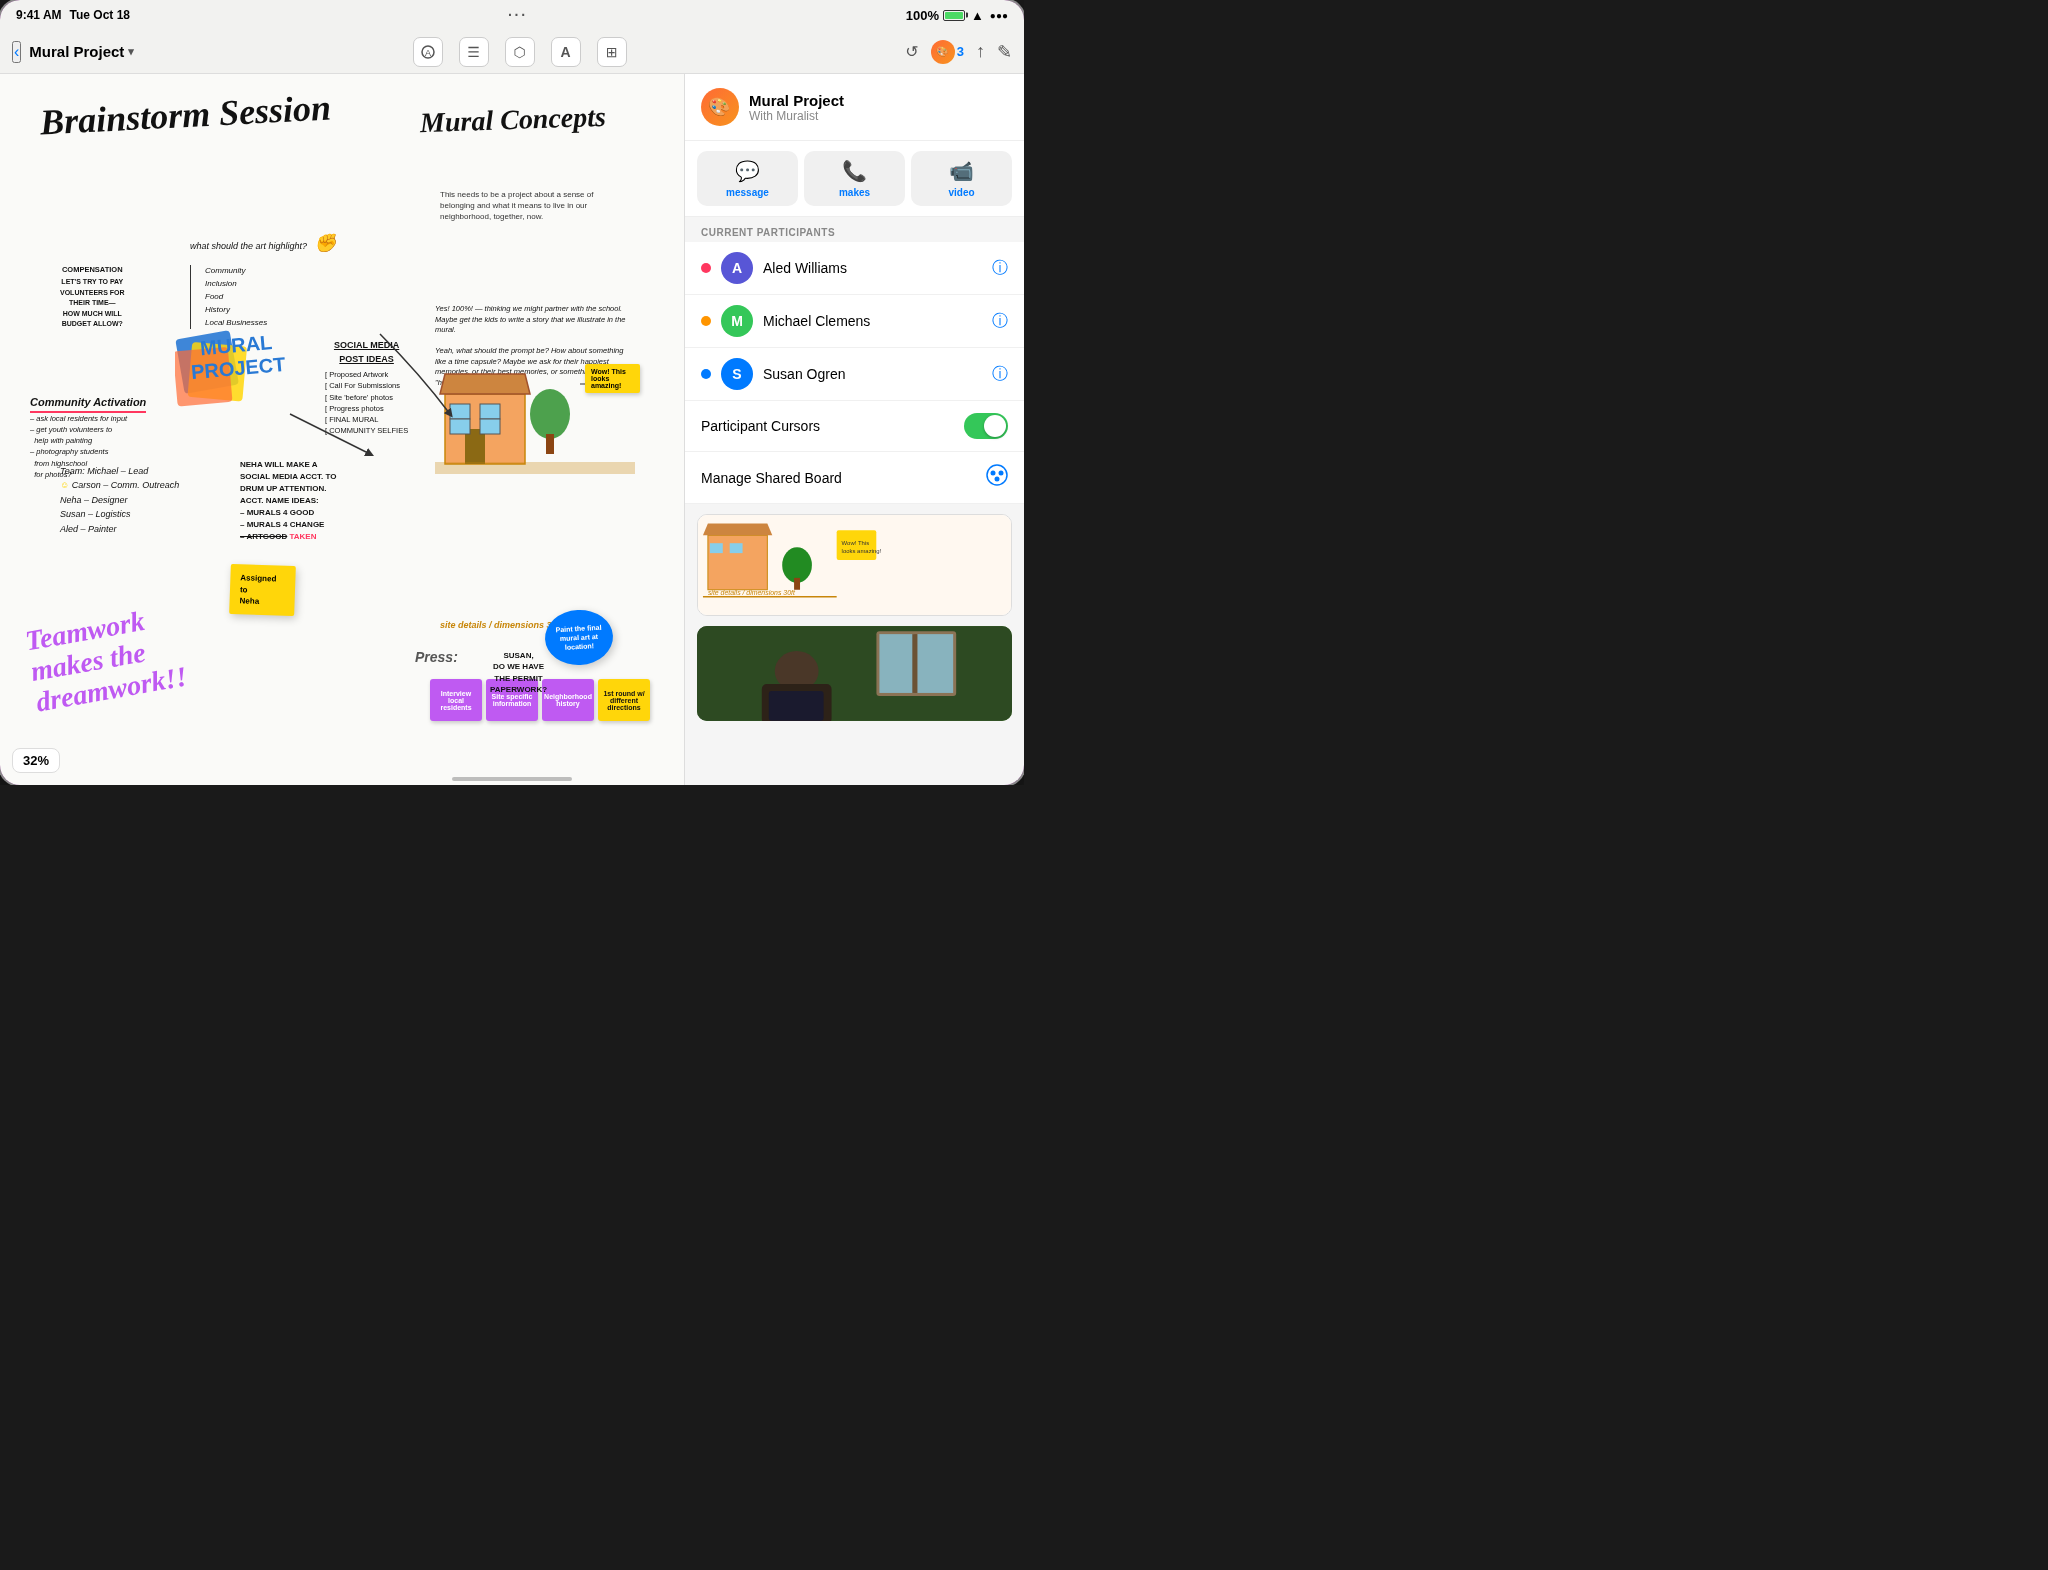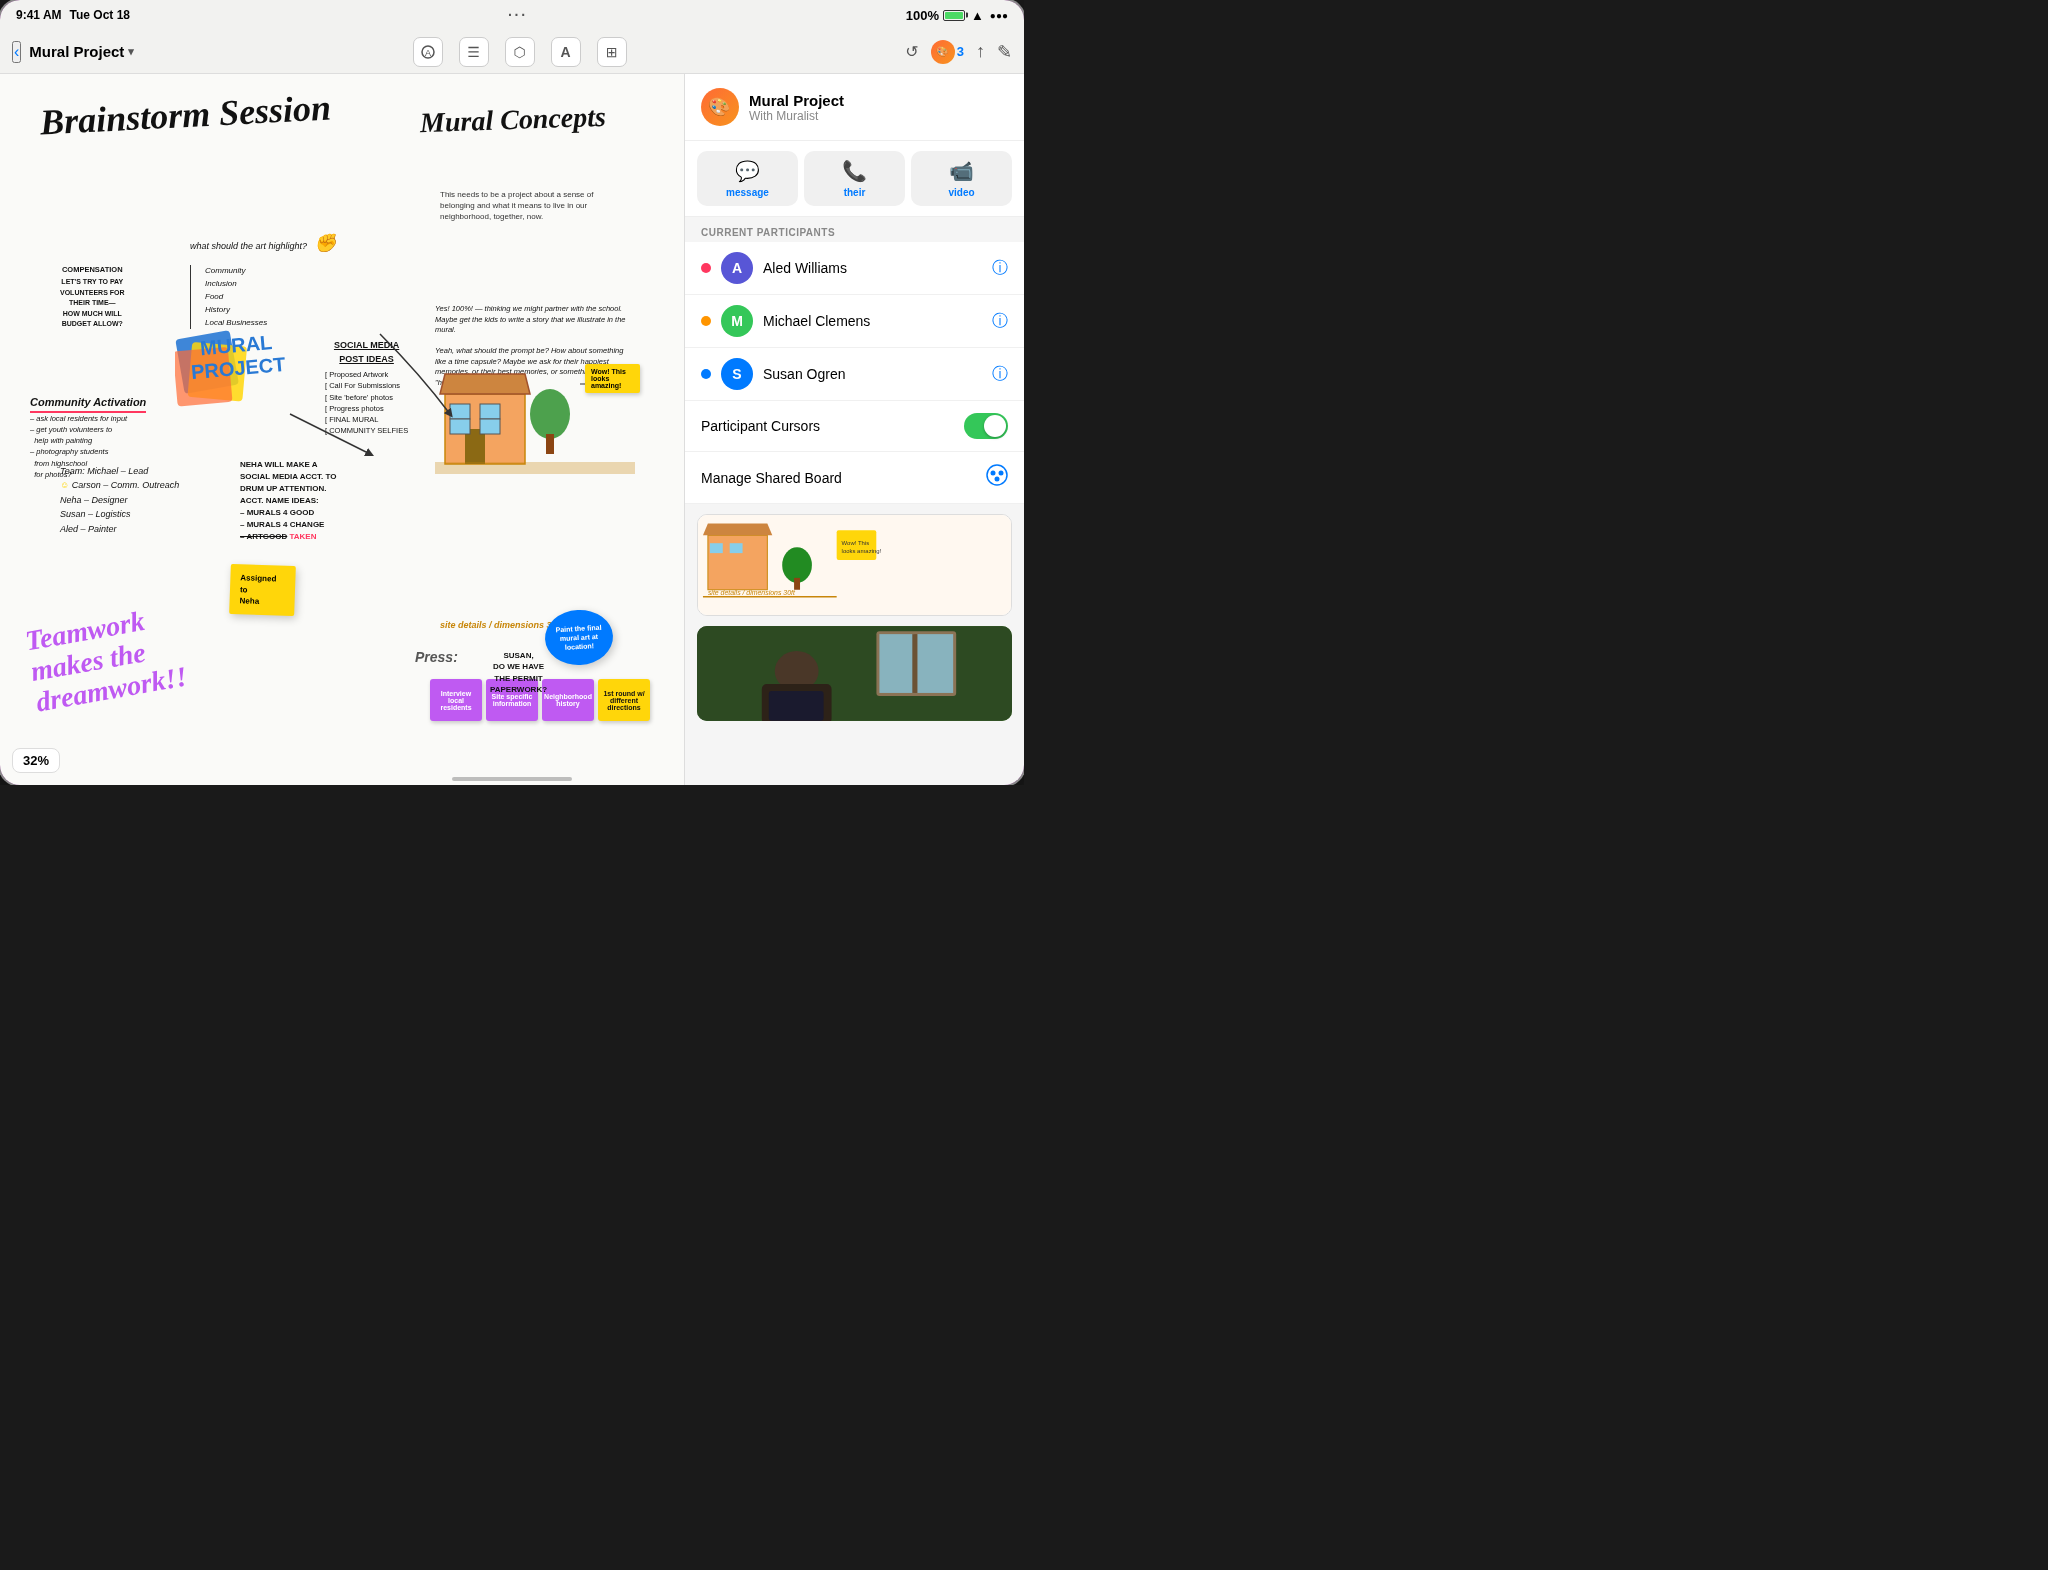--- a/index.html
+++ b/index.html
@@ -600,21 +600,21 @@
       </div>
     </div>
 
     <div class="comm-buttons">
       <button class="comm-btn">
         <span class="comm-icon">💬</span>
         <span class="comm-label">message</span>
       </button>
       <button class="comm-btn">
         <span class="comm-icon">📞</span>
-        <span class="comm-label">their</span>
+        <span class="comm-label">makes</span>
       </button>
       <button class="comm-btn">
         <span class="comm-icon">📹</span>
         <span class="comm-label">video</span>
       </button>
     </div>
 
     <div class="panel-scroll">
 
       <div class="section-label">CURRENT PARTICIPANTS</div>

